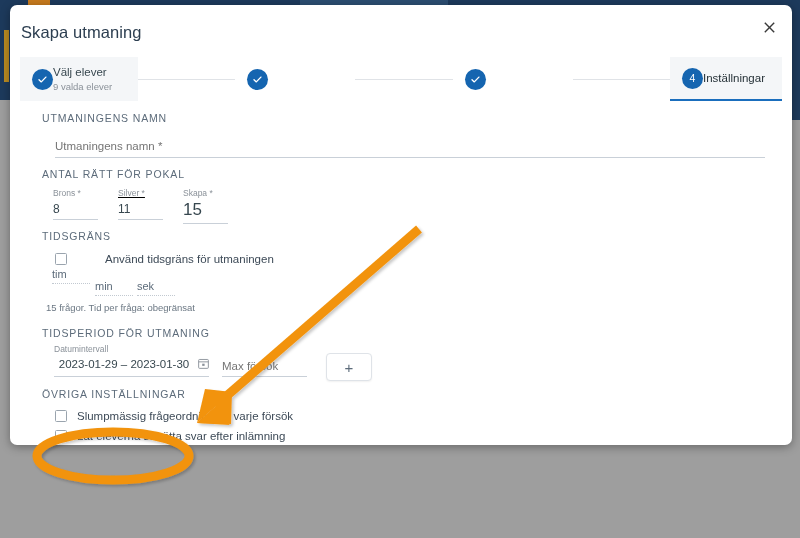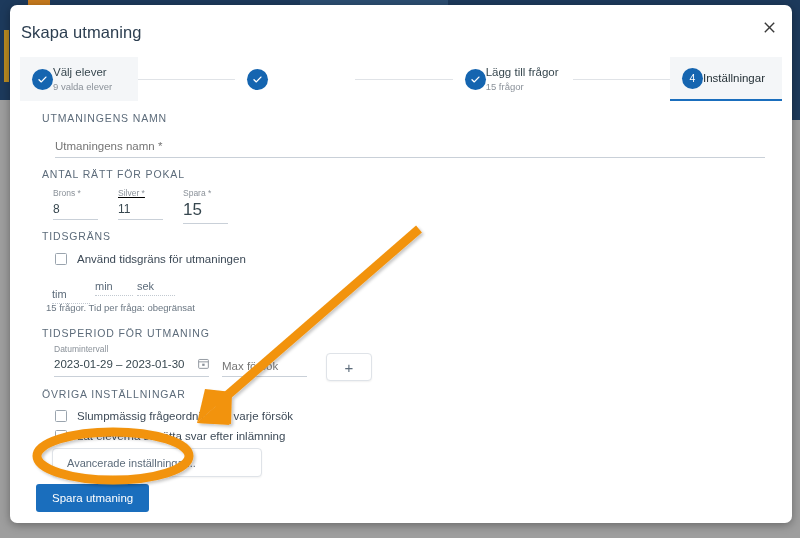--- a/index.html
+++ b/index.html
@@ -38,21 +38,21 @@
   }
   .backdrop-right {
     position: absolute; right: 0; top: 0; width: 10px; height: 120px;
     background: #1d3a5c;
   }
 
   
   .dialog {
     position: absolute;
     left: 10px; top: 5px;
-    width: 782px; height: 518px;
+    width: 782px; height: 440px;
     background: #ffffff;
     border-radius: 7px;
     box-shadow: 0 2px 10px rgba(0,0,0,.35);
     overflow: hidden;
   }
   .dialog-title {
     position: absolute;
     left: 11px; top: 18px;
     font-size: 16.5px;
     color: #2c3e50;
@@ -263,24 +263,20 @@
     </div>
 
     <div class="connector"></div>
 
     <div class="step">
       <div class="step-bullet">
         <svg width="11" height="11" viewBox="0 0 12 12">
             <path d="M2.2 6.2 L4.7 8.6 L9.7 3.4" fill="none" stroke="#fff" stroke-width="1.5" stroke-linecap="round" stroke-linejoin="round"></path>
           </svg>
       </div>
-      <div class="step-text">
-        <div class="step-label">Lägg till frågor</div>
-        <div class="step-sub">15 frågor</div>
-      </div>
     </div>
 
     <div class="connector"></div>
 
     <div class="step active">
       <div class="step-bullet">4</div>
       <div class="step-text">
         <div class="step-label">Inställningar</div>
       </div>
     </div>
@@ -299,53 +295,53 @@
       <span class="float-label">Brons *</span>
       <input class="field-underline" style="width: 45px; font-size: 12px; padding: 1px 0px 3px;" value="8">
     </div>
 
     <div style="position:absolute;left:108px;top:87px;width:45px;text-decoration:underline;">
       <span class="float-label">Silver *</span>
       <input class="field-underline" style="width: 45px; font-size: 12px; padding: 1px 0px 3px;" value="11">
     </div>
 
     <div style="position:absolute;left:173px;top:87px;width:45px;">
-      <span class="float-label">Spara *</span>
+      <span class="float-label">Skapa *</span>
       <input class="field-underline" style="width: 45px; font-size: 17px; padding: 1px 0px 3px;" value="15">
     </div>
 
     <div style="position:absolute;left:32px;top:129px;" class="section-title">TIDSGRÄNS</div>
 
-    <div class="checkbox-row" style="position:absolute;left:45px;top:152px;">
+    <div class="checkbox-row" style="position:absolute;left:45px;top:152px;gap:28px;">
       <span class="cbox"></span>
       <span class="cb-label">Använd tidsgräns för utmaningen</span>
     </div>
 
-    <div style="position:absolute;left:42px;top:187px;width:38px;">
+    <div style="position:absolute;left:42px;top:167px;width:38px;">
       <div style="font-size:11px;color:#5c6b7a;">tim</div>
       <div style="border-bottom:1px dotted #c2c9d1;height:4px;width:38px;"></div>
     </div>
     <div style="position:absolute;left:85px;top:179px;width:38px;">
       <div style="font-size:11px;color:#5c6b7a;">min</div>
       <div style="border-bottom:1px dotted #c2c9d1;height:4px;width:38px;"></div>
     </div>
     <div style="position:absolute;left:127px;top:179px;width:38px;">
       <div style="font-size:11px;color:#5c6b7a;">sek</div>
       <div style="border-bottom:1px dotted #c2c9d1;height:4px;width:38px;"></div>
     </div>
 
     <div class="helper" style="position:absolute;left:36px;top:201px;">15 frågor. Tid per fråga: obegränsat</div>
 
     <div style="position:absolute;left:32px;top:226px;" class="section-title">TIDSPERIOD FÖR UTMANING</div>
 
     <div class="date-row" style="position:absolute;left:44px;top:243px;">
 
       <div style="width:155px;">
         <span class="float-label">Datumintervall</span>
-        <div style="display:flex;align-items:center;border-bottom:1px solid #c9d0d8;padding-bottom:3px;">
+        <div style="display:flex;align-items:center;border-bottom:1px solid #c9d0d8;padding-bottom:3px;text-align:center;">
           <span style="font-size:11.5px;color:#37474f;flex:1;">2023-01-29 – 2023-01-30</span>
           <span style="margin-left:4px;">
             <svg width="11" height="11" viewBox="0 0 12 12">
               <rect x="0.7" y="1.6" width="10.6" height="9.7" rx="1" fill="none" stroke="#8a9199" stroke-width="1"></rect>
               <line x1="0.7" y1="4.2" x2="11.3" y2="4.2" stroke="#8a9199" stroke-width="1"></line>
               <rect x="4.6" y="6.2" width="2.6" height="2.4" fill="#8a9199"></rect>
             </svg>
           </span>
         </div>
       </div>

